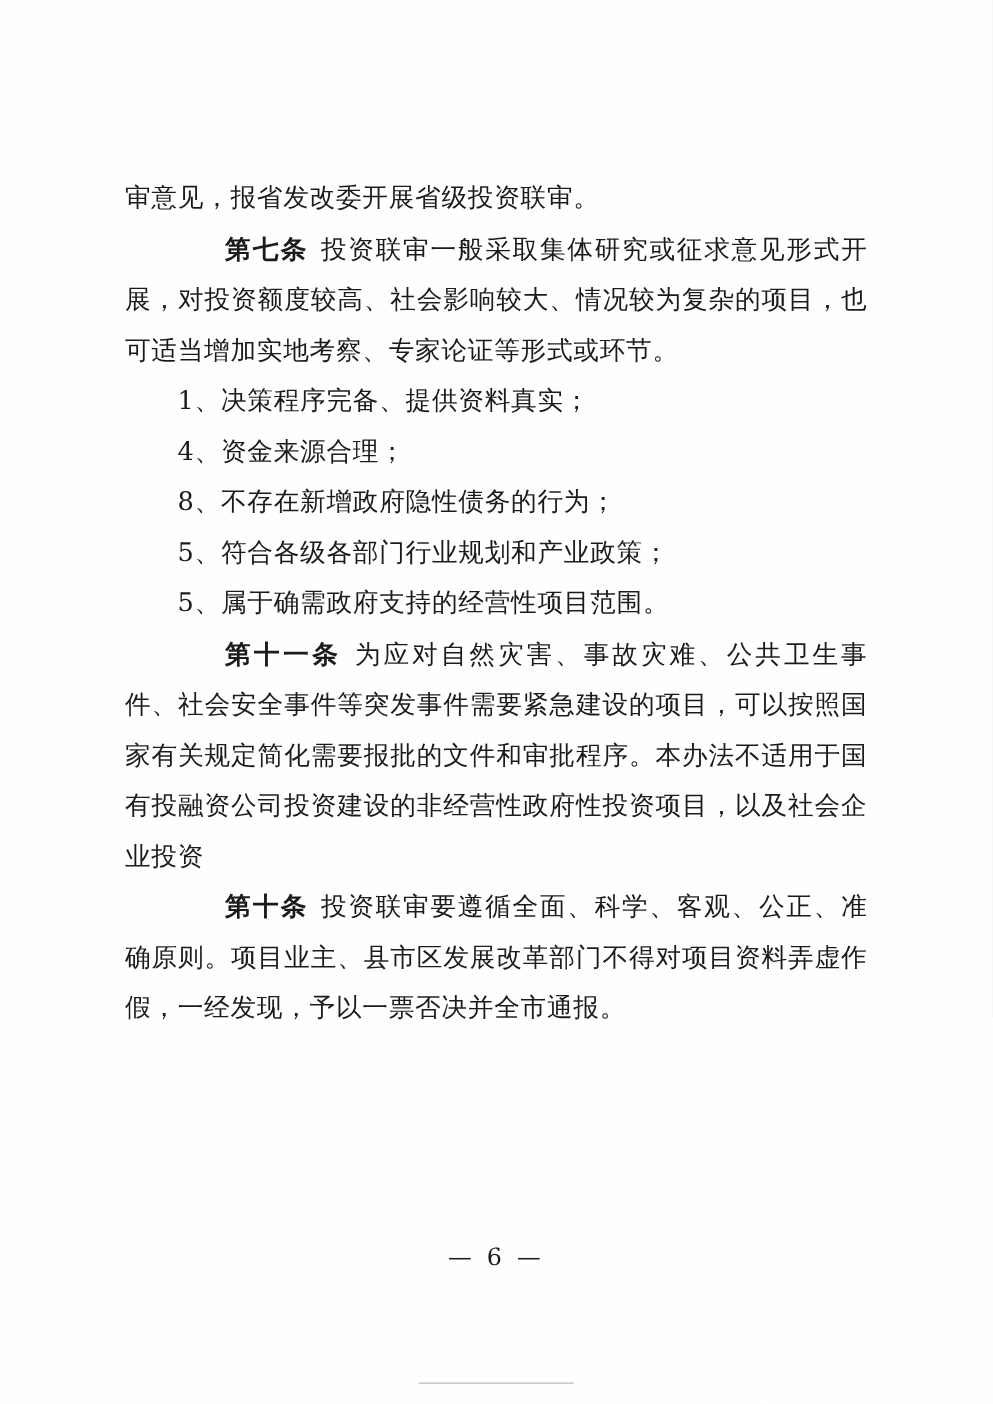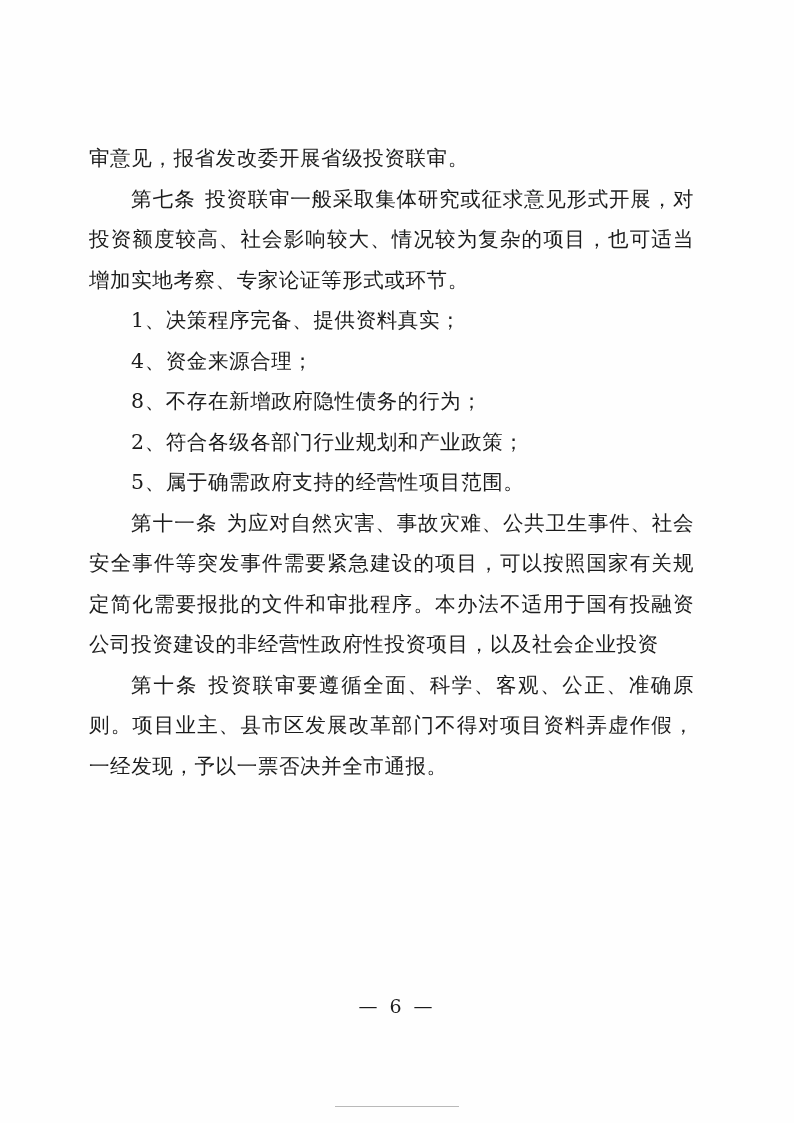--- a/index.html
+++ b/index.html
@@ -14,21 +14,21 @@
     position: relative;
     width: 794px;
     height: 1123px;
     margin: 0 auto;
     background: #fefefe;
     overflow: hidden;
     box-sizing: border-box;
   }
   .page-inner {
     position: absolute;
-    left: 89px;
+    left: 100px;
     right: 100px;
     top: 138px;
   }
   .doc-line {
     font-size: 20.5px;
     line-height: 40.5px;
     color: #1b1b1b;
     letter-spacing: 0.6px;
     text-align: justify;
     text-justify: inter-ideograph;
@@ -41,22 +41,23 @@
   .para + .para {
     margin-top: 0px;
   }
   .indent-2 {
     text-indent: 42px;
   }
   .indent-1 {
     text-indent: 42px;
   }
   .art-label {
-    font-weight: 400;
+    font-weight: 700;
     letter-spacing: 1px;
+    margin-left: 38px;
   }
   .art-gap {
     display: inline-block;
     width: 9px;
   }
   .footer {
     position: absolute;
     left: 0;
     right: 0;
     top: 995px;
@@ -82,21 +83,21 @@
   <div class="page-inner">
 
     <p class="doc-line para">审意见，报省发改委开展省级投资联审。</p>
 
     <p class="doc-line para indent-2"><span class="art-label">第七条</span><span class="art-gap"></span><span>投资联审一般采取集体研究或征求意见形式开展，对投资额度较高、社会影响较大、情况较为复杂的项目，也可适当增加实地考察、专家论证等形式或环节。</span></p>
 
 
     <p class="doc-line para indent-1">1、决策程序完备、提供资料真实；</p>
     <p class="doc-line para indent-1">4、资金来源合理；</p>
     <p class="doc-line para indent-1">8、不存在新增政府隐性债务的行为；</p>
-    <p class="doc-line para indent-1">2、符合各级各部门行业规划和产业政策；</p>
+    <p class="doc-line para indent-1">5、符合各级各部门行业规划和产业政策；</p>
     <p class="doc-line para indent-1">5、属于确需政府支持的经营性项目范围。</p>
 
 
     <p class="doc-line para indent-2"><span class="art-label">第十一条</span><span class="art-gap"></span><span>为应对自然灾害、事故灾难、公共卫生事件、社会安全事件等突发事件需要紧急建设的项目，可以按照国家有关规定简化需要报批的文件和审批程序。本办法不适用于国有投融资公司投资建设的非经营性政府性投资项目，以及社会企业投资</span></p>
 
     <p class="doc-line para indent-2"><span class="art-label">第十条</span><span class="art-gap"></span><span>投资联审要遵循全面、科学、客观、公正、准确原则。项目业主、县市区发展改革部门不得对项目资料弄虚作假，一经发现，予以一票否决并全市通报。</span></p>
 
   </div>
 
   <div class="footer">— 6 —</div>

